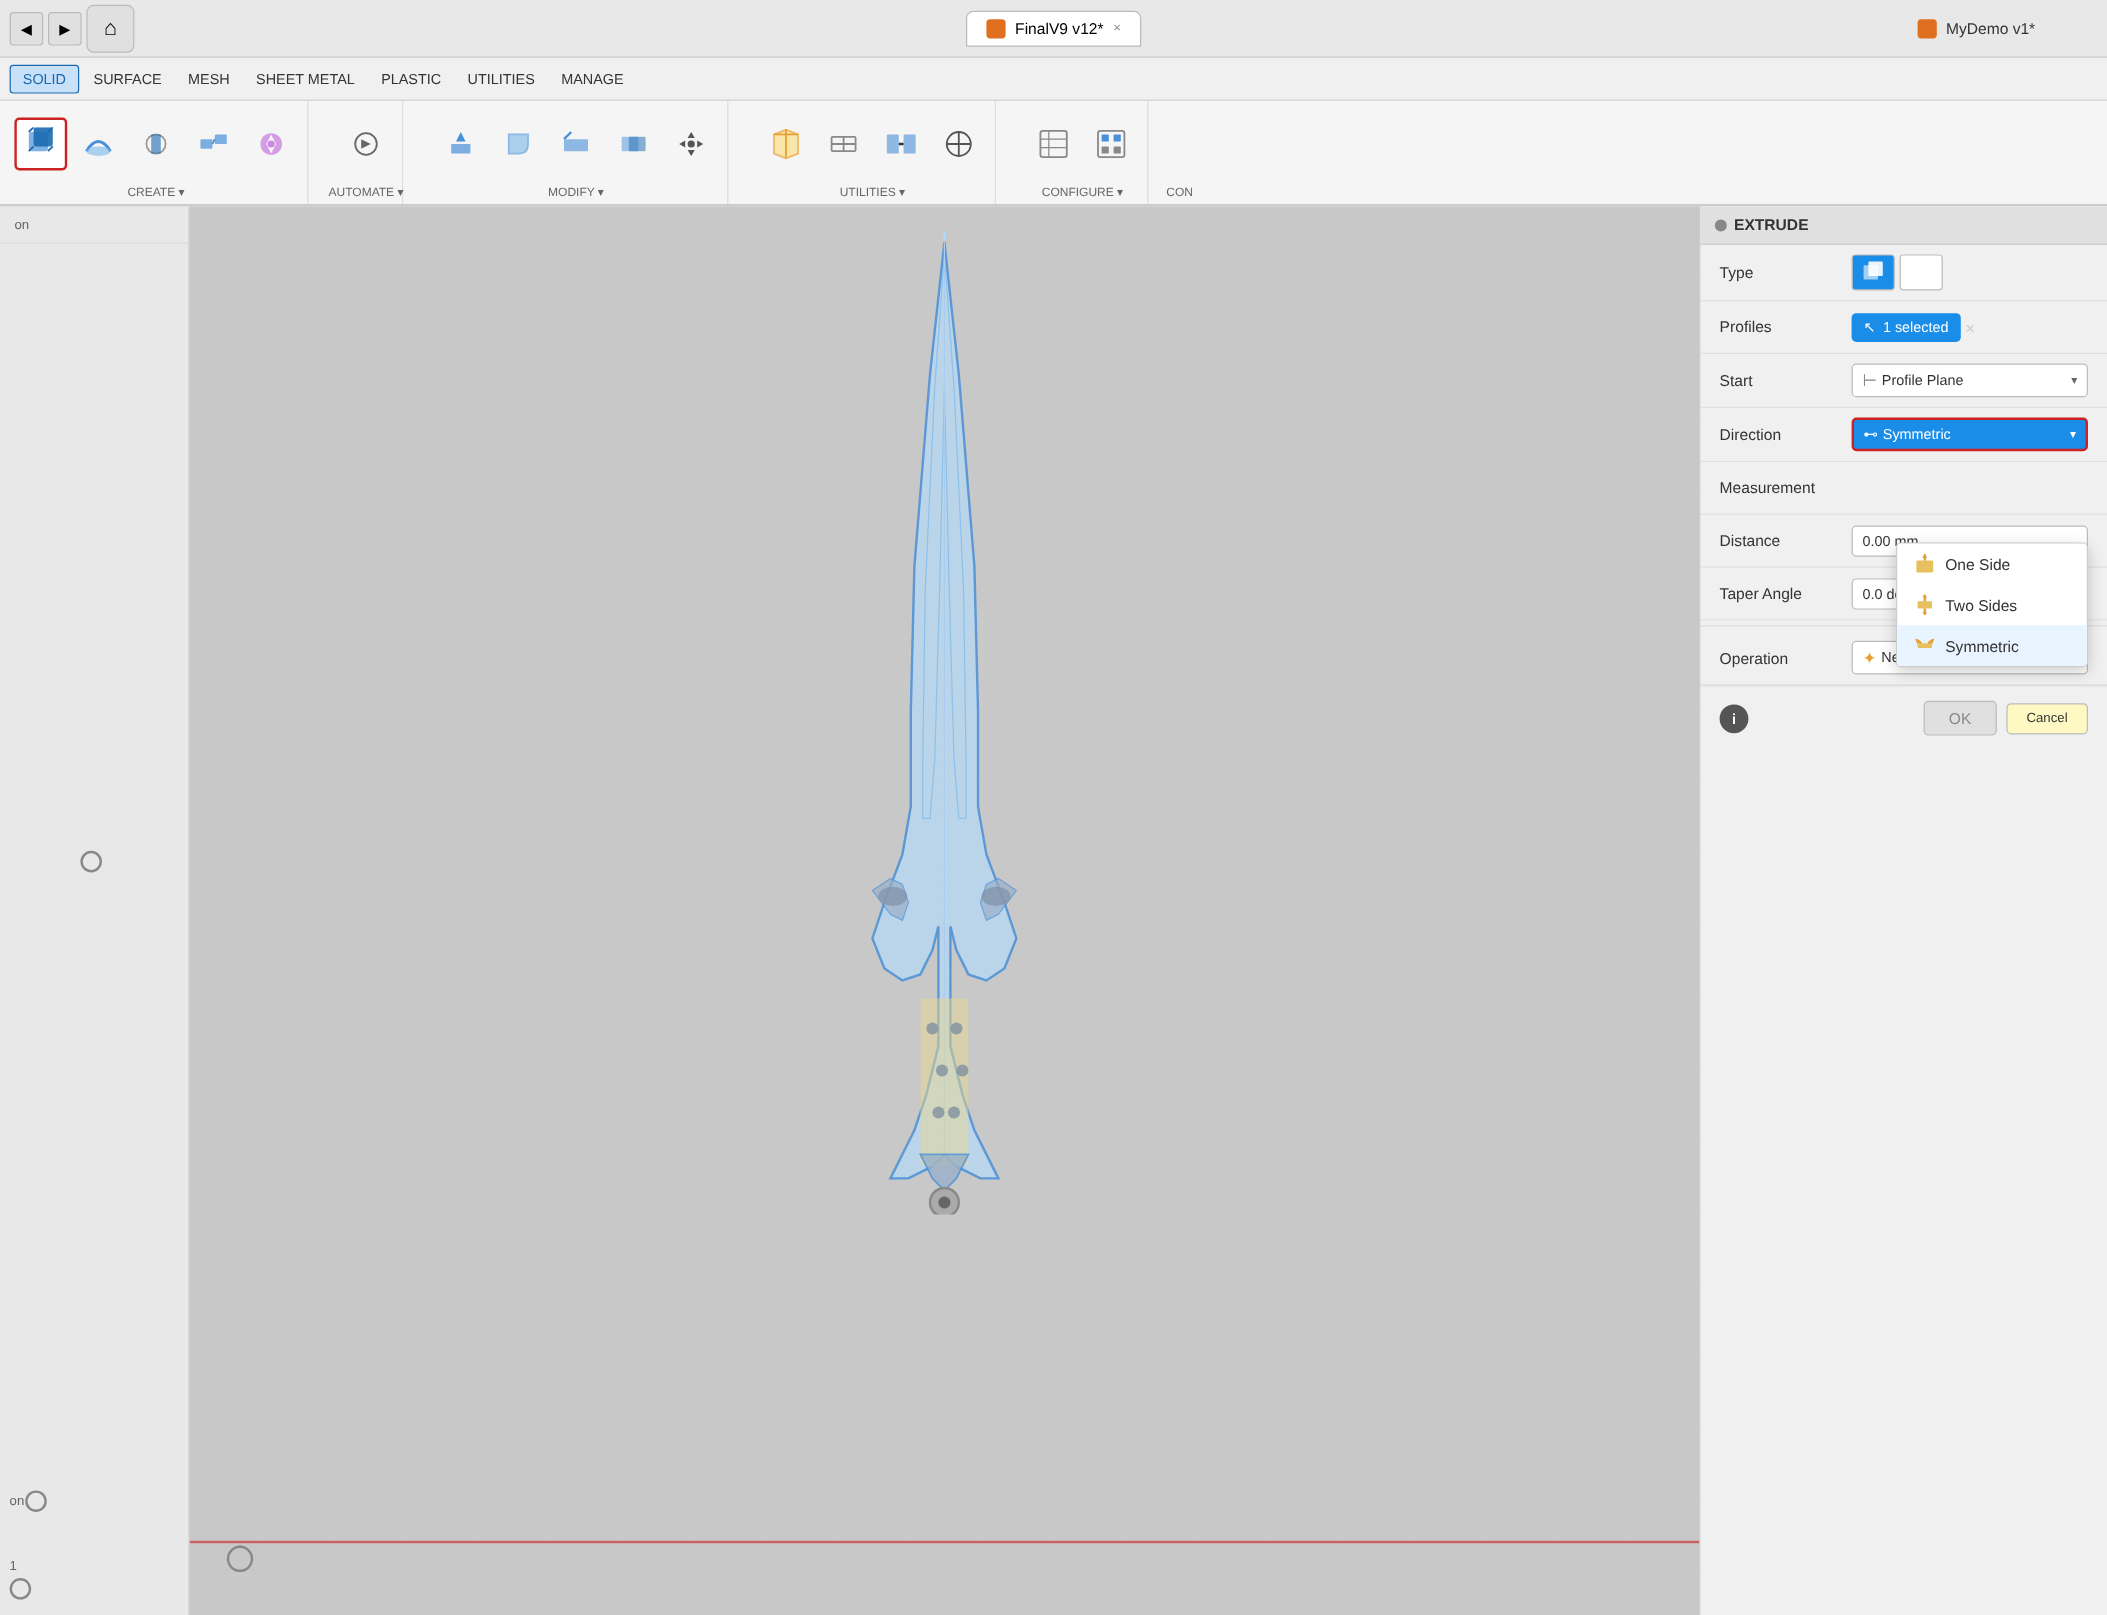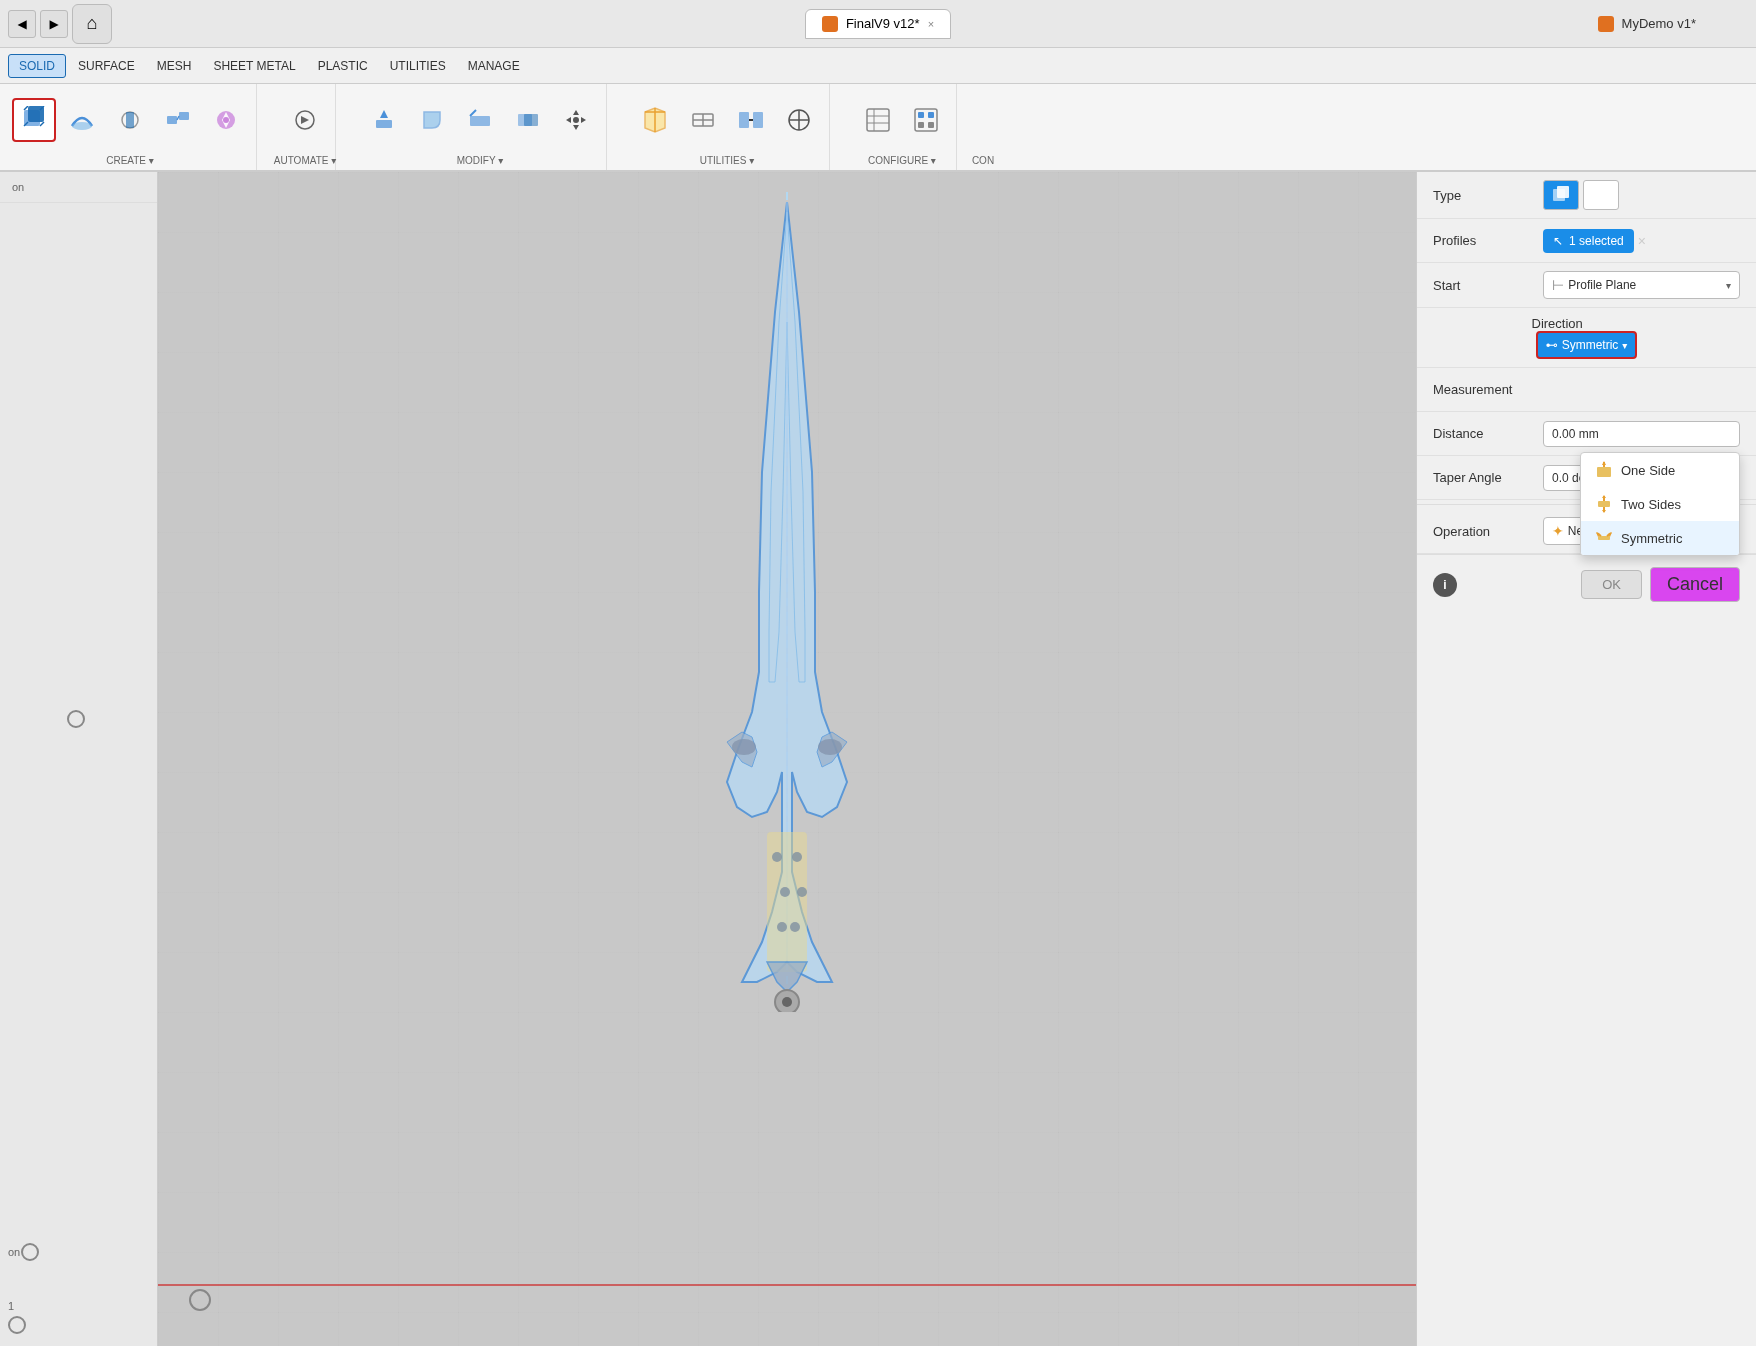--- a/index.html
+++ b/index.html
@@ -377,25 +377,25 @@
     .btn-ok {
       background: #e0e0e0;
       border: 1px solid #bbb;
       border-radius: 4px;
       padding: 6px 20px;
       font-size: 13px;
       color: #888;
       cursor: pointer;
     }
     .btn-cancel {
-      background: #d946ef;
+      background: #fef9c3;
       border: 1px solid #bbb;
       border-radius: 4px;
       padding: 6px 16px;
-      font-size: 18px;
+      font-size: 11px;
       color: #333;
       cursor: pointer;
     }
     .btn-info {
       width: 24px;
       height: 24px;
       background: #555;
       color: white;
       border-radius: 50%;
       display: flex;
@@ -751,20 +751,24 @@
     <div style="position:absolute; bottom:30px; left:30px;">
       <svg width="24" height="24">
           <circle cx="12" cy="12" r="10" fill="none" stroke="#888" stroke-width="2"></circle>
         </svg>
     </div>
   </div>
 
   <div id="right-panel">
     <div id="extrude-panel">
 
+      <div class="panel-header">
+        <div class="header-dot"></div>
+        <span>EXTRUDE</span>
+      </div>
 
       <div class="panel-row">
         <div class="row-label">Type</div>
         <div class="row-control">
           <div class="type-btn active">
             <svg width="20" height="20" viewBox="0 0 20 20" fill="none">
               <rect x="2" y="4" width="12" height="12" rx="1" fill="#fff" opacity="0.6"></rect>
               <rect x="6" y="1" width="12" height="12" rx="1" fill="#fff" opacity="0.9"></rect>
             </svg>
           </div>
@@ -794,21 +798,21 @@
           <div class="panel-select">
             <span style="display:flex; align-items:center; gap:4px;">
               <span style="color:#888; font-size:14px;">⊢</span>
               <span>Profile Plane</span>
             </span>
             <span class="arrow">▾</span>
           </div>
         </div>
       </div>
 
-      <div class="panel-row" style="position:relative;flex-direction:column;">
+      <div class="panel-row" style="position:relative;">
         <div class="row-label">Direction</div>
         <div class="row-control">
           <div class="direction-btn">
             <span style="display:flex; align-items:center; gap:4px;">
               <span>⊷</span>
               <span>Symmetric</span>
             </span>
             <span class="arrow">▾</span>
           </div>
         </div>

